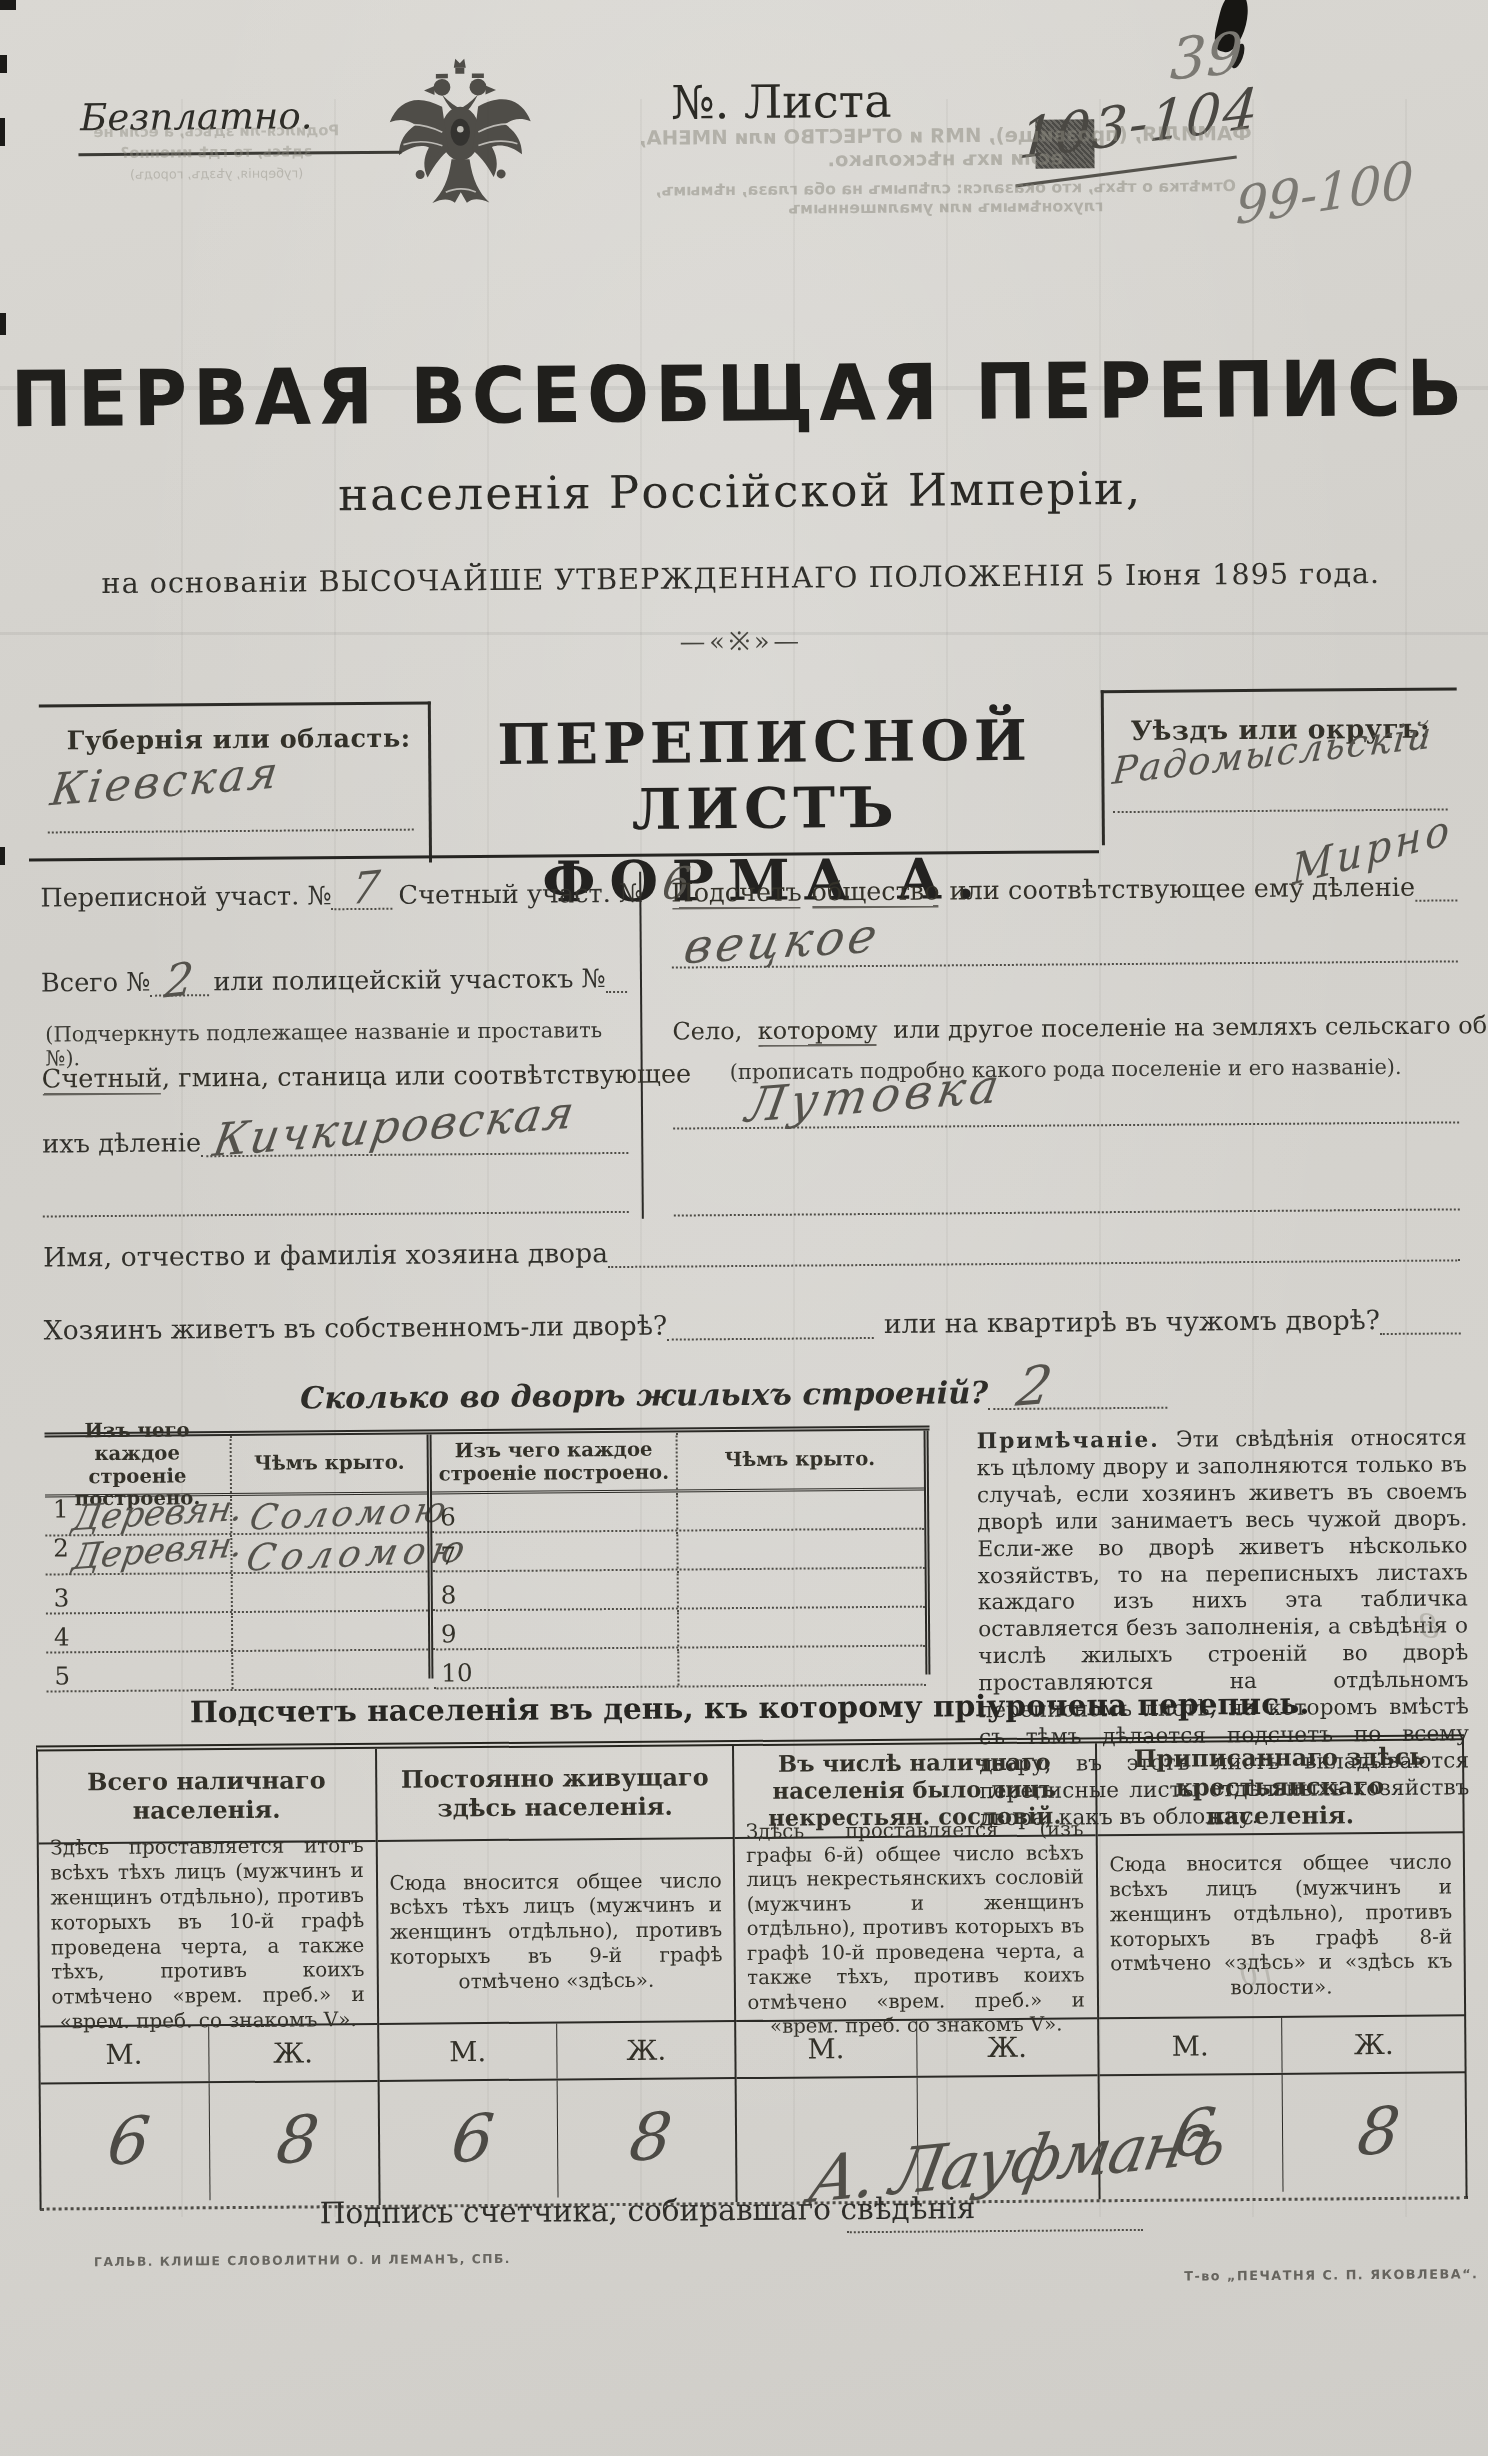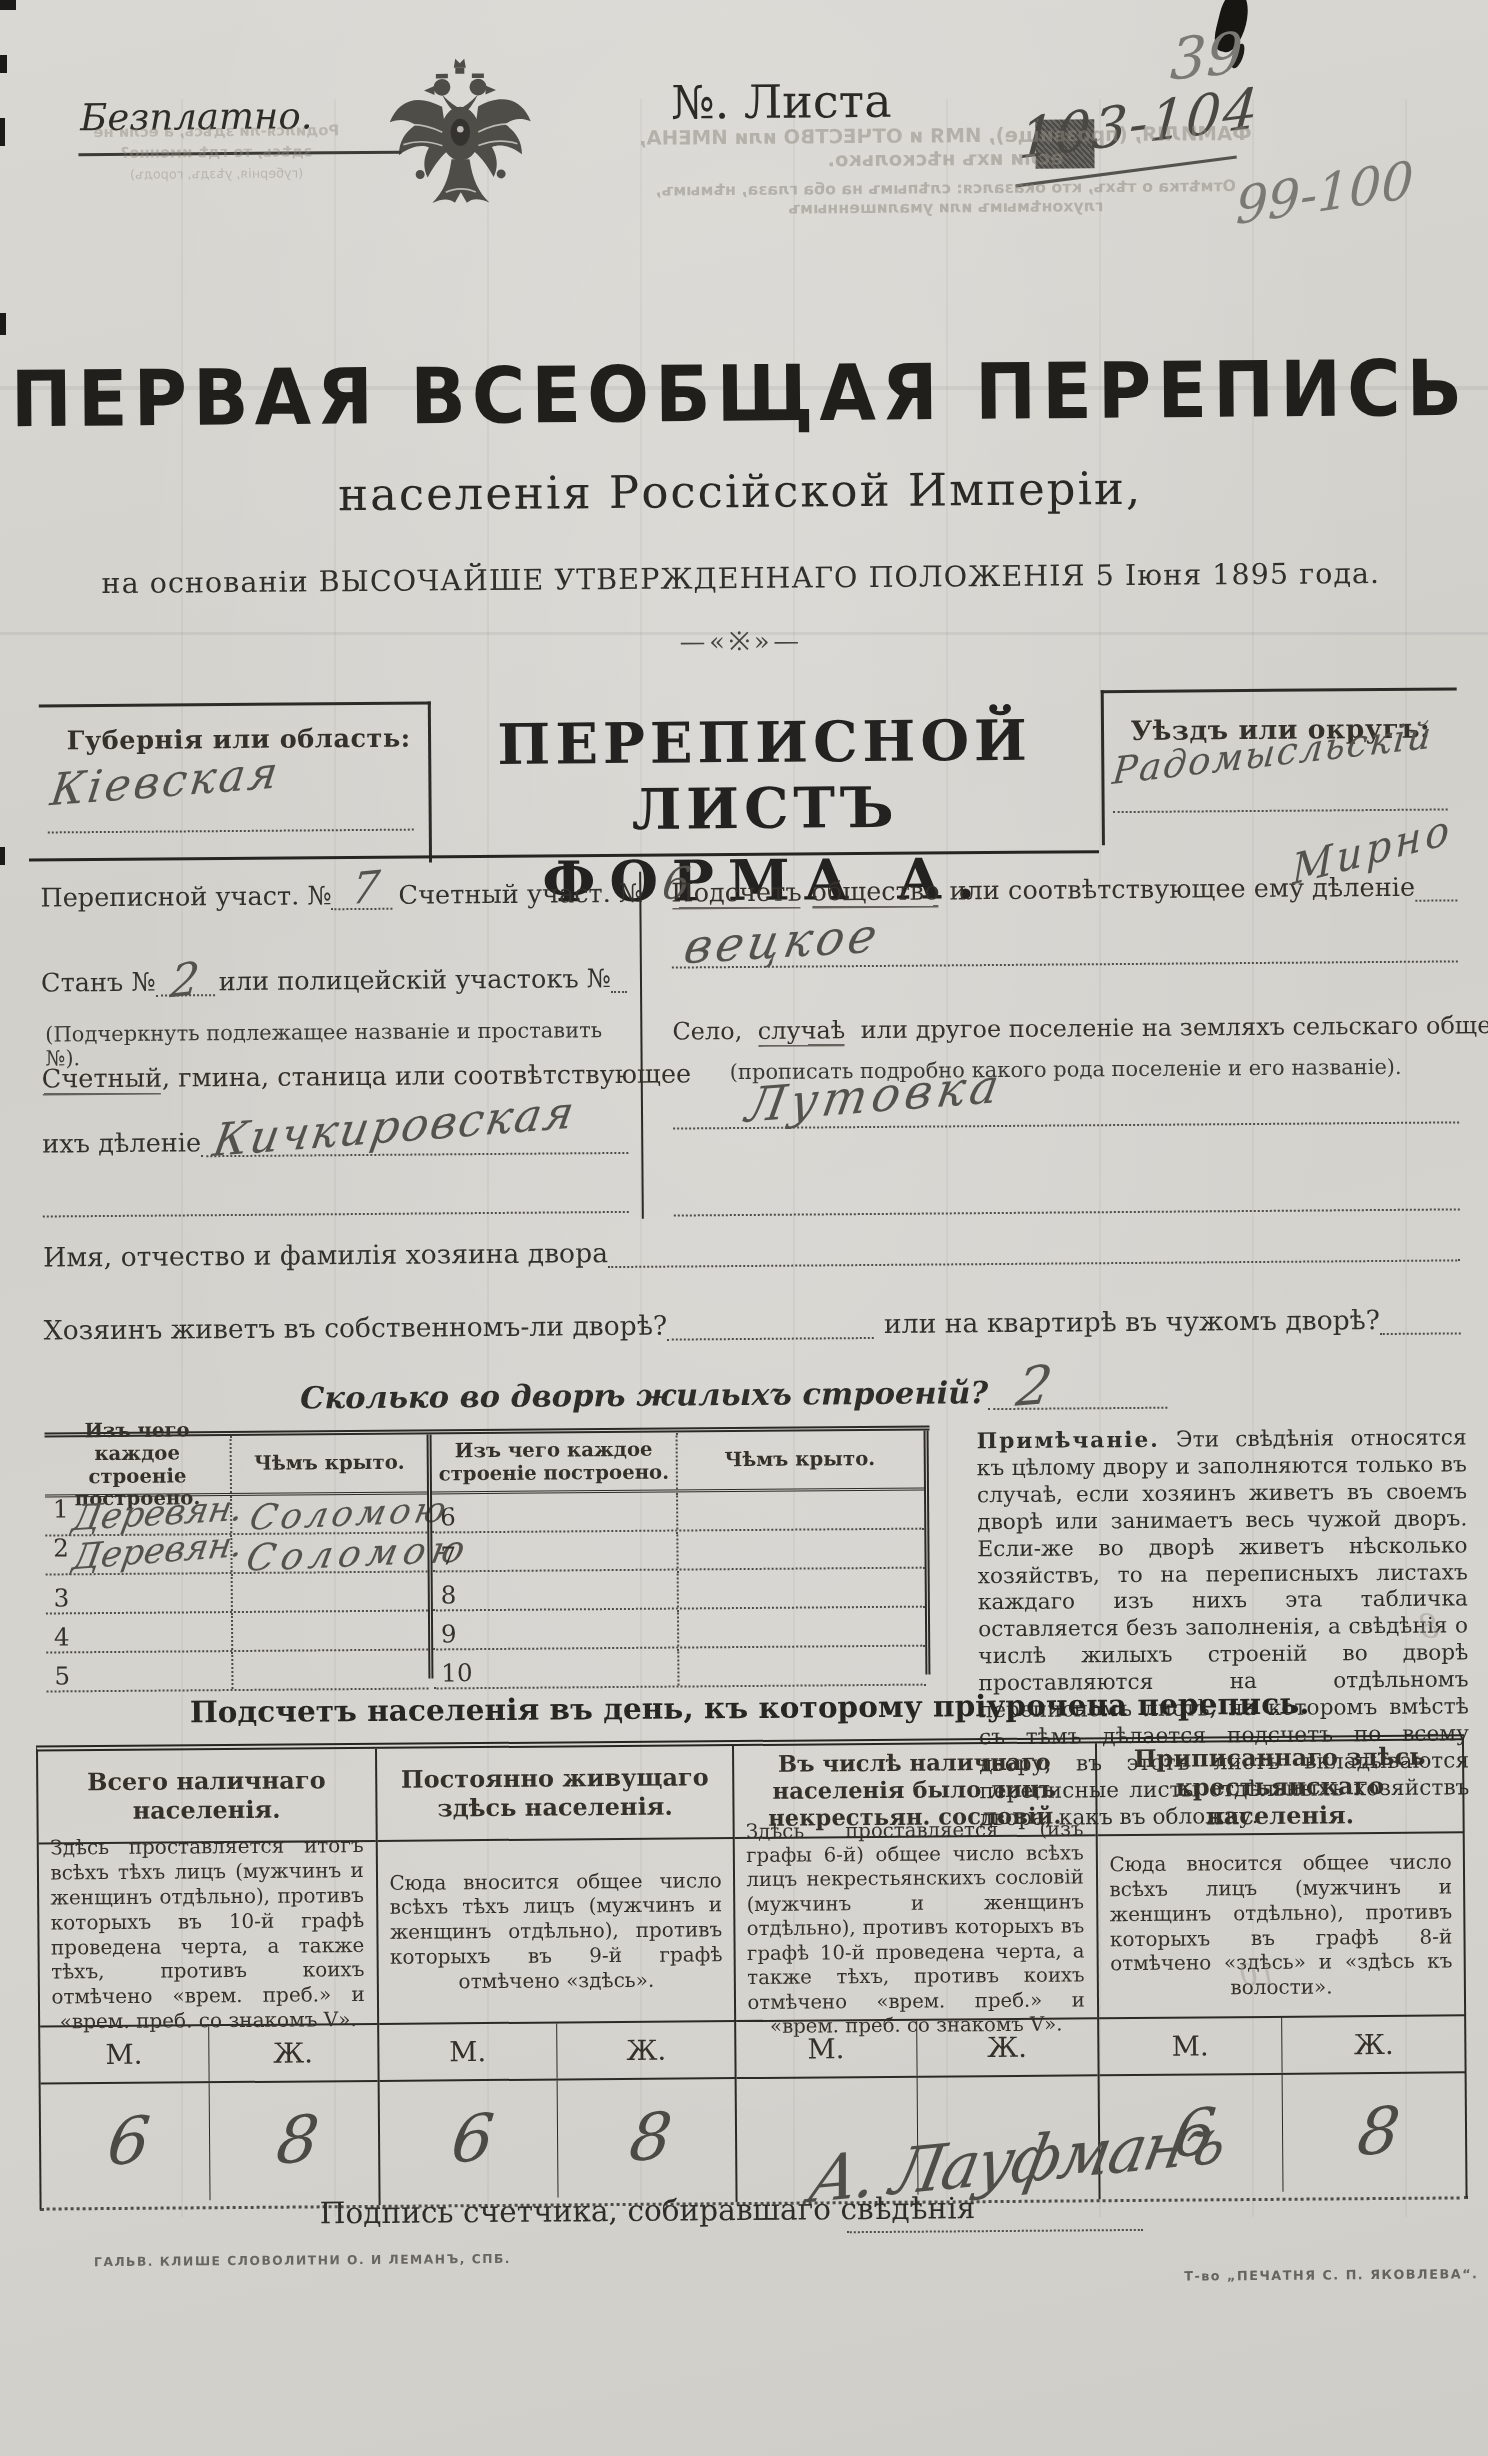--- a/index.html
+++ b/index.html
@@ -152,21 +152,21 @@
         <span class="lbl">Переписной участ. №</span>
         <span class="dotw" style="width:61px;">
           <span class="hw abs" style="left:17.7px;bottom:-5.9px;font-size:43px;transform:rotate(-5deg) skewX(-12deg);">7</span>
         </span>
         <span class="lbl" style="margin-left:5.9px;">Счетный участ. №</span>
         <span class="dotfill">
           <span class="hw abs" style="left:15.8px;bottom:-3.9px;font-size:43px;transform:rotate(-4deg) skewX(-12deg);">6</span>
         </span>
       </div>
       <div class="line" style="position:absolute;left:0;top:93px;width:100%;">
-        <span class="lbl">Станъ №</span>
+        <span class="lbl">Всего №</span>
         <span class="dotw" style="width:59px;">
           <span class="hw abs" style="left:11.8px;bottom:-13.8px;font-size:45px;transform:rotate(-6deg) skewX(-12deg);">2</span>
         </span>
         <span class="lbl" style="margin-left:3.9px;">или полицейскій участокъ №</span>
         <span class="dotfill"></span>
       </div>
       <div class="abs serif" style="left:3.9px;top:148px;font-size:21px;color:#3a3933;">(Подчеркнуть подлежащее названіе и проставить №).</div>
       <div class="abs" style="left:0;top:189px;font-size:25.6px;white-space:nowrap;">
         <span class="pen-u">Счетный</span><span>, гмина, станица или соотвѣтствующее</span>
       </div>
@@ -185,21 +185,21 @@
         <span class="pen-u" style="margin-right:9.9px;">общество</span>
         <span>или соотвѣтствующее ему дѣленіе</span>
         <span class="dotfill"></span>
       </div>
       <span class="hw abs" style="left:621px;top:-17.7px;font-size:41px;transform:rotate(-14deg) skewX(-14deg);letter-spacing:3.9px;">Мирно</span>
       <div class="abs" style="left:0;top:97px;width:100%;border-bottom:2px dotted #4e4c46;">
         <span class="hw abs" style="left:7.9px;top:-47px;font-size:47px;transform:rotate(-3deg) skewX(-14deg);letter-spacing:3.9px;">вецкое</span>
       </div>
       <div class="abs" style="left:0;top:148px;font-size:24px;white-space:nowrap;">
         <span>Село,</span>
-        <span class="pen-u" style="margin:0 7.9px;">случаѣ</span>
+        <span class="pen-u" style="margin:0 7.9px;">которому</span>
         <span>или другое поселеніе на земляхъ сельскаго общества</span>
       </div>
       <div class="abs serif" style="left:0;top:191px;width:100%;text-align:center;font-size:21px;color:#3a3933;">(прописать подробно какого рода поселеніе и его названіе).</div>
       <div class="abs" style="left:0;top:258px;width:100%;border-bottom:2px dotted #4e4c46;">
         <span class="hw abs" style="left:69px;top:-49px;font-size:47px;transform:rotate(-4deg) skewX(-14deg);letter-spacing:4.9px;">Лутовка</span>
       </div>
       <div class="abs" style="left:0;top:345px;width:100%;border-bottom:2px dotted #4e4c46;"></div>
     </div>
 
     <div class="abs" style="left:41px;top:1228px;width:1417px;height:207px;">

